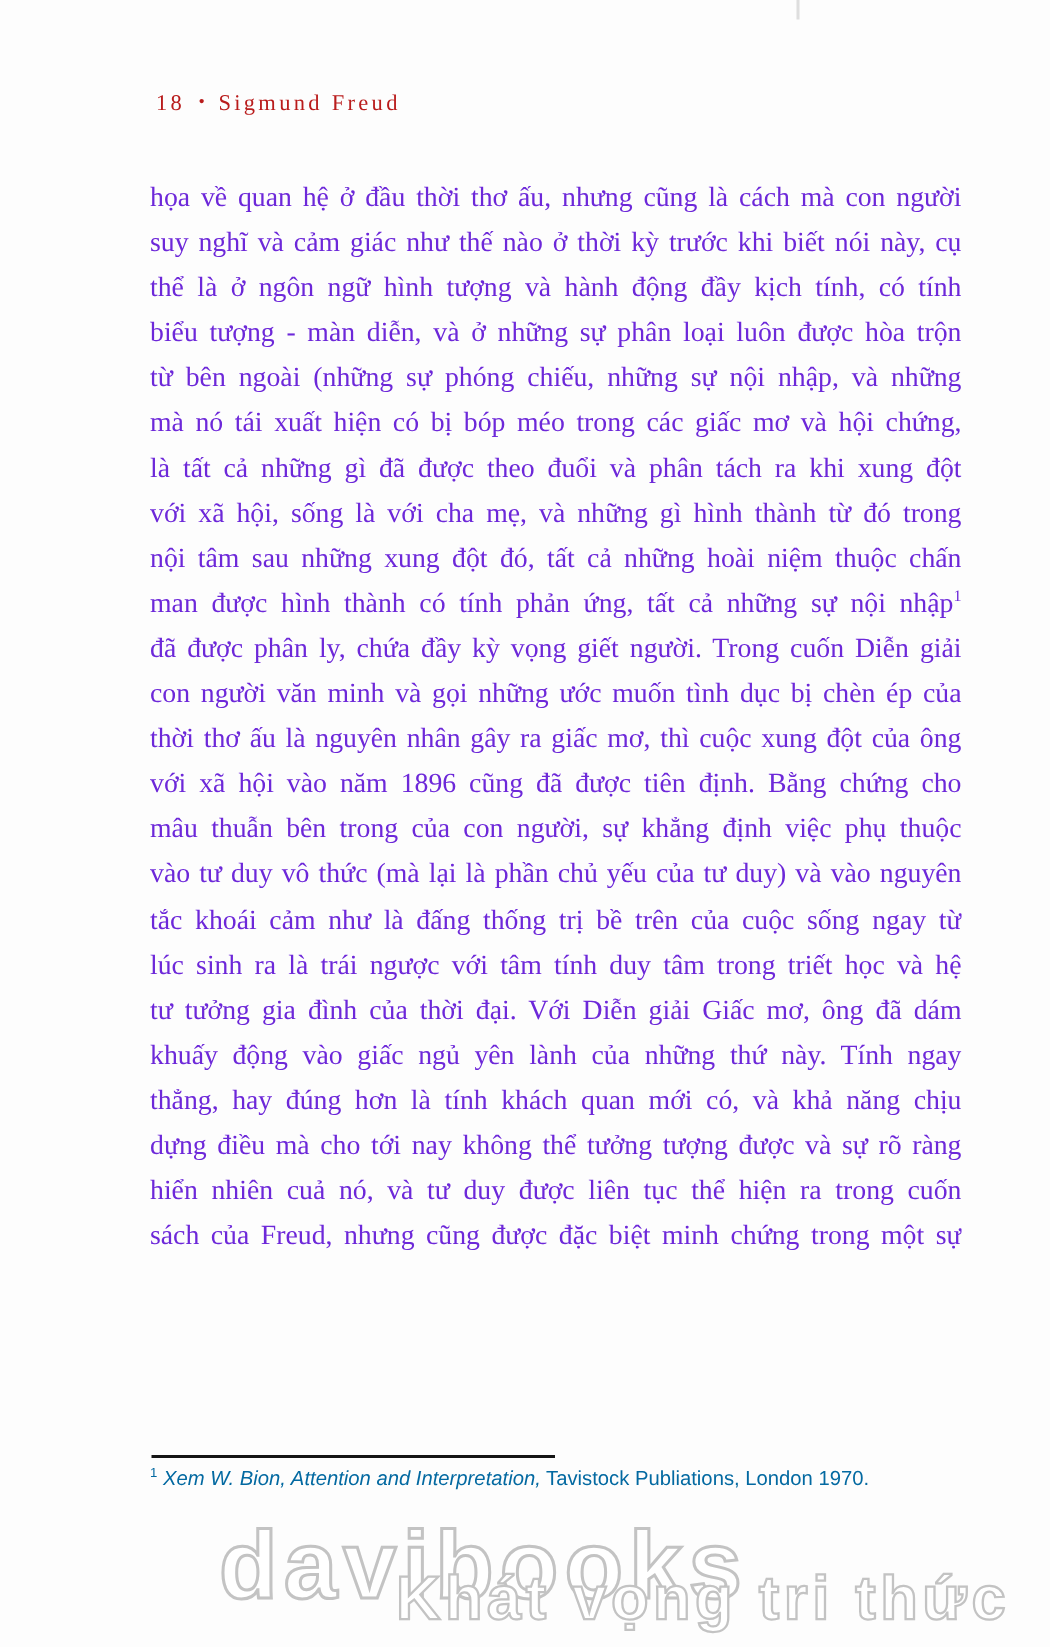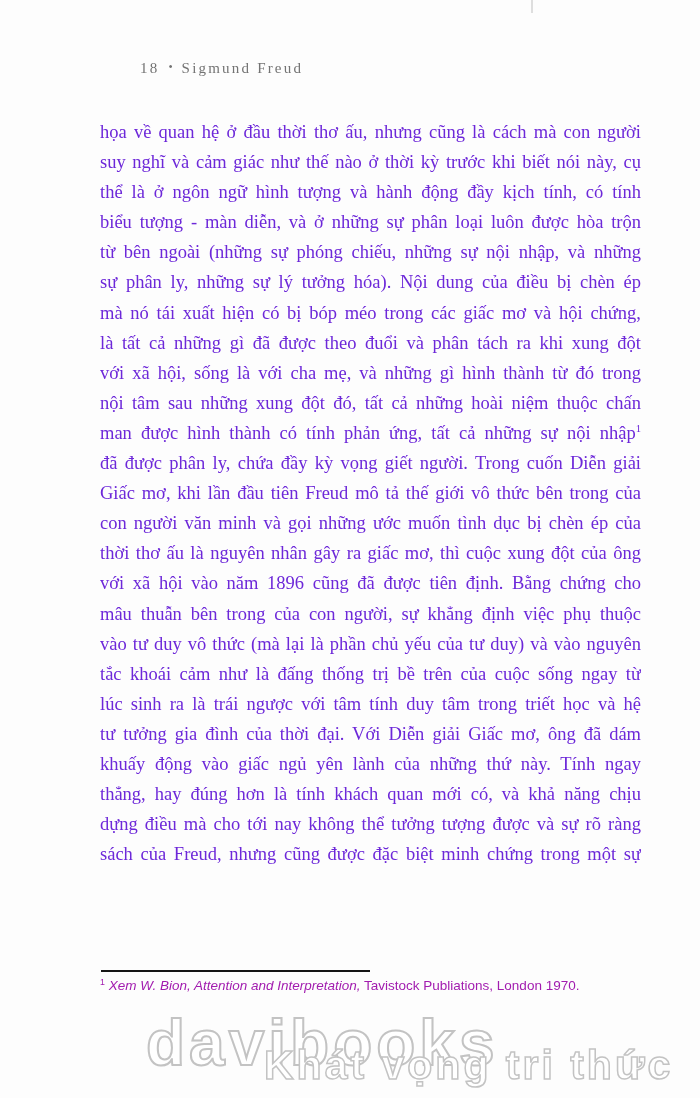--- a/index.html
+++ b/index.html
@@ -6,23 +6,22 @@
   .page{
     position:relative;
     width:700px;height:1098px;
     background:#fdfdfd;
     overflow:hidden;
     font-family:"Liberation Serif","DejaVu Serif",serif;
     color:#1b1b1b;
   }
   .header{
     position:absolute;left:104px;top:60px;
-    font-size:15px;letter-spacing:2.2px;color:#737373;
+    font-size:15px;letter-spacing:2.2px;color:#b91c1c;
     white-space:nowrap;
-    margin-left:36px;
   }
   .header .sep{margin:0 9px;font-size:12px;vertical-align:2px;letter-spacing:0;}
   .body-text{
     position:absolute;left:100px;top:117px;width:541px;
   }
   .line{
     font-size:18.5px;
     line-height:30.1px;
     height:30.1px;
     overflow:hidden;
@@ -33,21 +32,21 @@
   }
   .line .it{}
   .line sup{font-size:0.58em;line-height:0;vertical-align:super;}
   .fn-rule{
     position:absolute;left:101px;top:970px;width:269px;height:0;
     border-top:2px solid #151515;
   }
   .footnote{
     position:absolute;left:100px;top:977px;width:530px;z-index:3;
     font-family:"Liberation Sans","DejaVu Sans",sans-serif;
-    font-size:13.5px;line-height:18px;color:#a21caf;
+    font-size:13.5px;line-height:18px;color:#0369a1;
     white-space:nowrap;
   }
   .footnote .it{font-style:italic;}
   .footnote sup{font-size:0.65em;line-height:0;vertical-align:super;}
   .wm{
     position:absolute;z-index:1;
     font-family:"Liberation Sans","DejaVu Sans",sans-serif;
     font-weight:bold;
     color:#ffffff;
     -webkit-text-stroke:2px #c3c3c3;
@@ -71,39 +70,38 @@
   <div class="header">
     <span>18</span><span class="sep">•</span><span>Sigmund Freud</span>
   </div>
 
   <div class="body-text" id="body-lines">
       <div class="line"><span>họa về quan hệ ở đầu thời thơ ấu, nhưng cũng là cách mà con người</span></div>
       <div class="line"><span>suy nghĩ và cảm giác như thế nào ở thời kỳ trước khi biết nói này, cụ</span></div>
       <div class="line"><span>thể là ở ngôn ngữ hình tượng và hành động đầy kịch tính, có tính</span></div>
       <div class="line"><span>biểu tượng - màn diễn, và ở những sự phân loại luôn được hòa trộn</span></div>
       <div class="line"><span>từ bên ngoài (những sự phóng chiếu, những sự nội nhập, và những</span></div>
-      <div class="line"><span>sự phân ly, những sự lý tưởng hóa). Nội dung của điều bị chèn ép</span></div>
       <div class="line"><span>mà nó tái xuất hiện có bị bóp méo trong các giấc mơ và hội chứng,</span></div>
       <div class="line"><span>là tất cả những gì đã được theo đuổi và phân tách ra khi xung đột</span></div>
       <div class="line"><span>với xã hội, sống là với cha mẹ, và những gì hình thành từ đó trong</span></div>
       <div class="line"><span>nội tâm sau những xung đột đó, tất cả những hoài niệm thuộc chấn</span></div>
       <div class="line"><span>man được hình thành có tính phản ứng, tất cả những sự nội nhập</span><sup>1</sup></div>
       <div class="line"><span>đã được phân ly, chứa đầy kỳ vọng giết người. Trong cuốn </span><span class="it">Diễn giải</span></div>
-      <div class="line"><span class="it">Giấc mơ,</span><span> khi lần đầu tiên Freud mô tả thế giới vô thức bên trong của</span></div>
       <div class="line"><span>con người văn minh và gọi những ước muốn tình dục bị chèn ép của</span></div>
       <div class="line"><span>thời thơ ấu là nguyên nhân gây ra giấc mơ, thì cuộc xung đột của ông</span></div>
       <div class="line"><span>với xã hội vào năm 1896 cũng đã được tiên định. Bằng chứng cho</span></div>
       <div class="line"><span>mâu thuẫn bên trong của con người, sự khẳng định việc phụ thuộc</span></div>
       <div class="line"><span>vào tư duy vô thức (mà lại là phần chủ yếu của tư duy) và vào nguyên</span></div>
       <div class="line"><span>tắc khoái cảm như là đấng thống trị bề trên của cuộc sống ngay từ</span></div>
       <div class="line"><span>lúc sinh ra là trái ngược với tâm tính duy tâm trong triết học và hệ</span></div>
       <div class="line"><span>tư tưởng gia đình của thời đại. Với </span><span class="it">Diễn giải Giấc mơ,</span><span> ông đã dám</span></div>
       <div class="line"><span>khuấy động vào giấc ngủ yên lành của những thứ này. Tính ngay</span></div>
       <div class="line"><span>thẳng, hay đúng hơn là tính khách quan mới có, và khả năng chịu</span></div>
       <div class="line"><span>dựng điều mà cho tới nay không thể tưởng tượng được và sự rõ ràng</span></div>
+      <div class="line"><span>hiển nhiên cuả nó, và tư duy được liên tục thể hiện ra trong cuốn</span></div>
       <div class="line"><span>sách của Freud, nhưng cũng được đặc biệt minh chứng trong một sự</span></div>
     </div>
 
   <div class="fn-rule"></div>
   <div class="footnote" id="footnote"><sup>1</sup><span class="it"> Xem W. Bion, Attention and Interpretation,</span><span>  Tavistock Publiations, London 1970.</span></div>
 
   <div class="wm wm1" style="-webkit-text-stroke: 2px rgb(195, 195, 195);">davibooks</div>
   <div class="wm wm2" style="-webkit-text-stroke: 1.5px rgb(195, 195, 195);">Khát vọng tri thức</div>
 
 </div>

